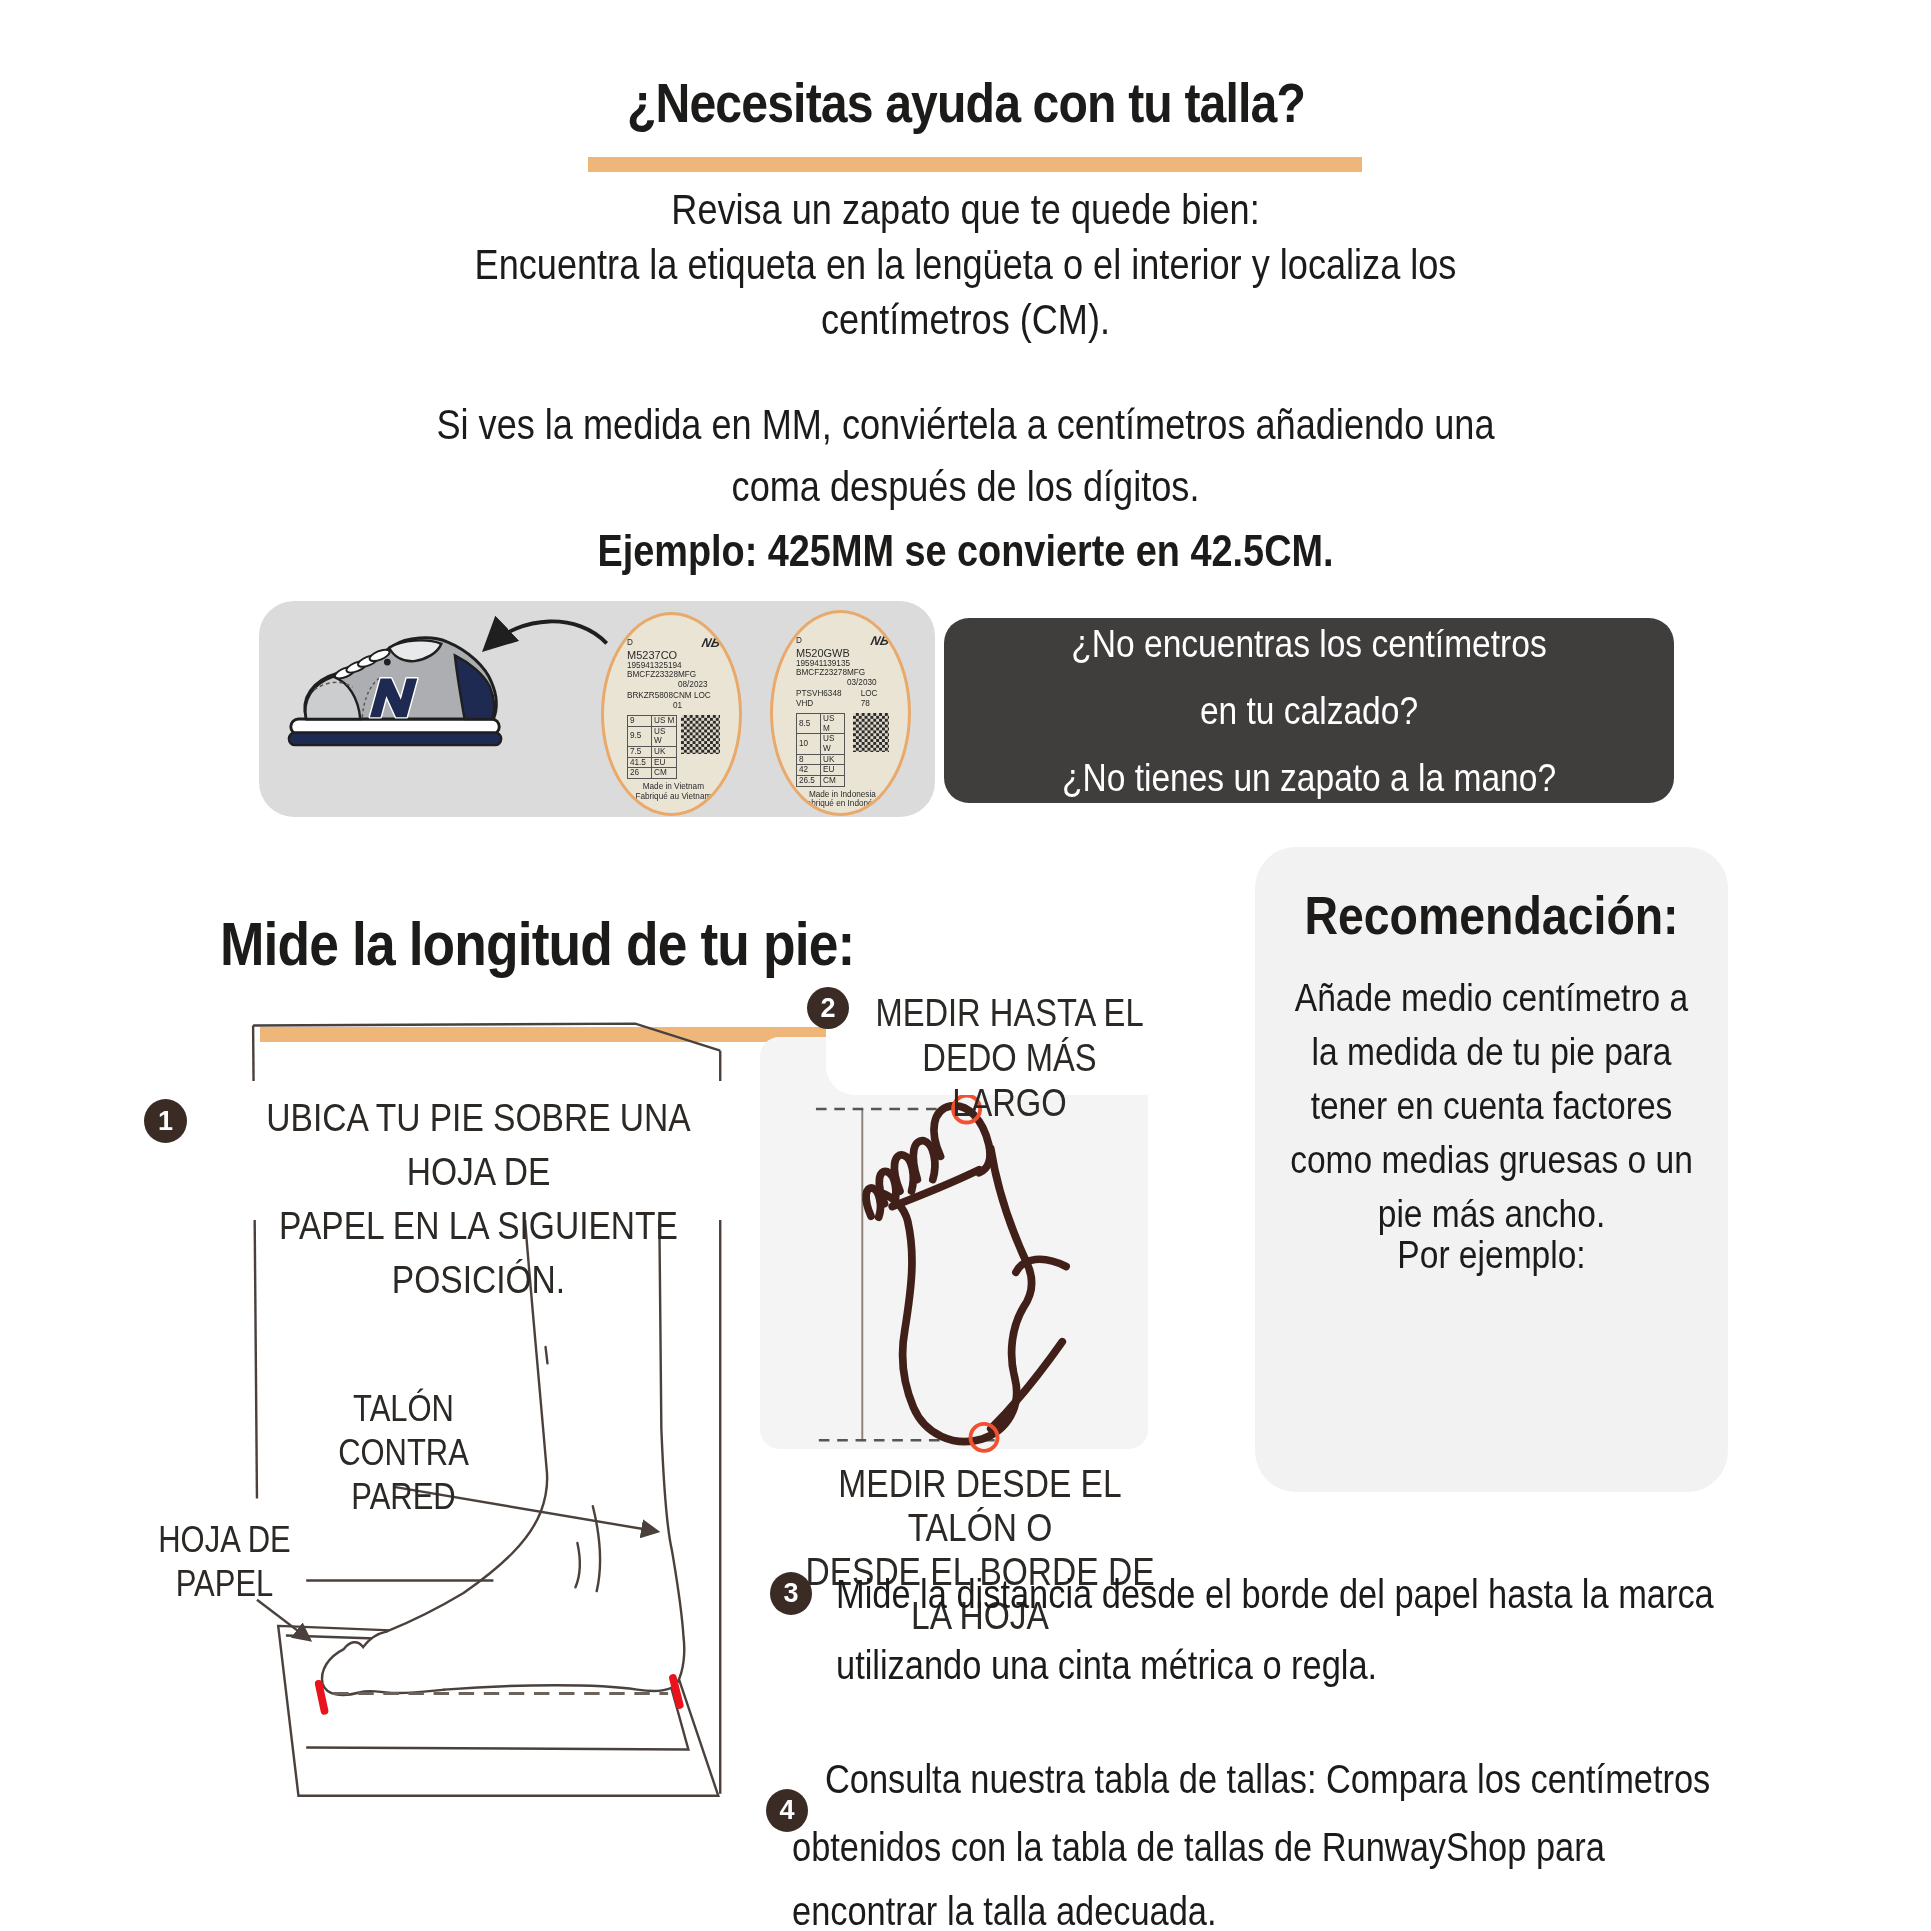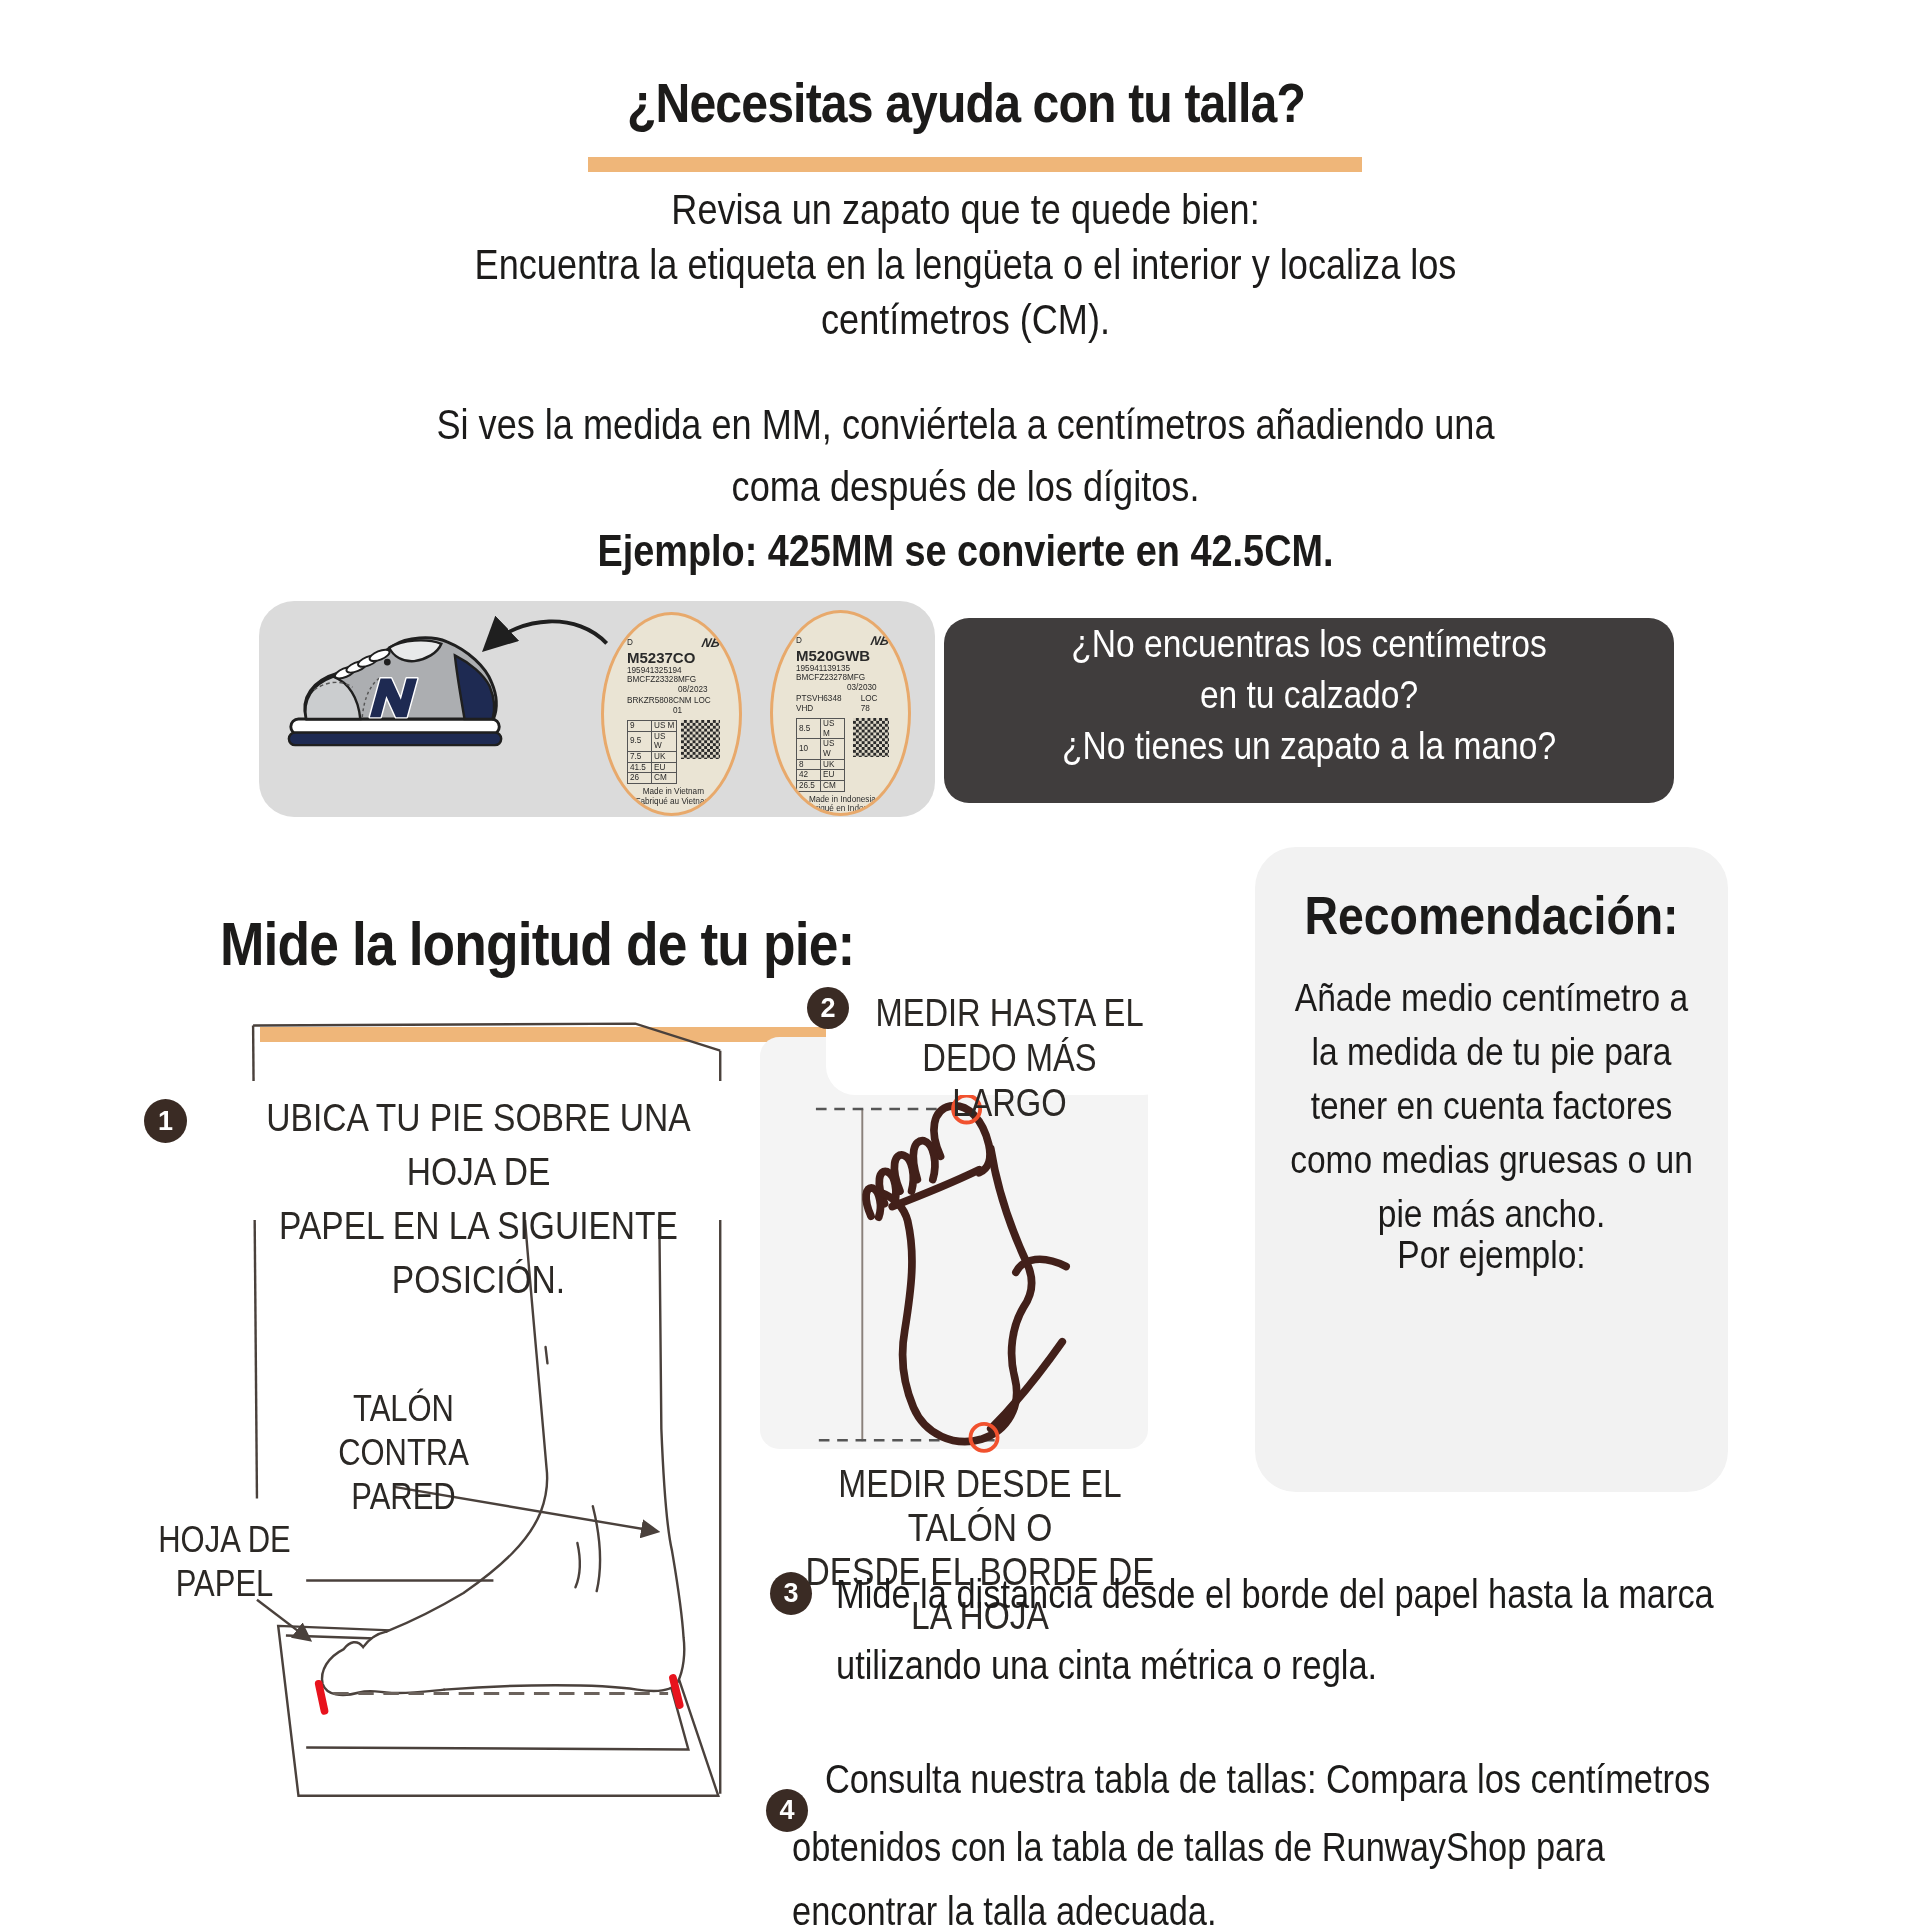--- a/index.html
+++ b/index.html
@@ -9,42 +9,42 @@
   .ctr{text-align:center;}
   .cx-c{transform:scaleX(.86);transform-origin:50% 50%;}
   .cx-l{transform:scaleX(.86);transform-origin:0 50%;}
   .title{font-size:56px;font-weight:bold;letter-spacing:-1px;}
   .body-txt{font-size:42px;line-height:55px;}
   .mm-txt{font-size:42px;line-height:62px;}
   .bold-example{font-size:44px;font-weight:bold;}
   .accent-bar{background:#EFB679;}
   .strip{background:#DBDBDB;border-radius:35px;}
   .darkbox{background:#403D3D;border-radius:25px;color:#ffffff;
-           display:flex;flex-direction:column;justify-content:flex-start;}
+           display:flex;flex-direction:column;justify-content:space-between;}
   .darkbox div{font-size:39px;line-height:51px;text-align:center;}
   .h2{font-size:62px;font-weight:bold;letter-spacing:-1px;white-space:nowrap;}
   .num-circle{background:#3A2B24;border-radius:50%;color:#fff;display:flex;align-items:center;
               justify-content:center;font-weight:bold;font-size:27px;}
   .bubble{background:#ffffff;border-radius:35px;}
   .panel{background:#F4F4F4;border-radius:19.3px;}
   .upper-label{font-size:39px;line-height:54px;color:#2b2825;}
   .diagram-label{font-size:36px;line-height:44px;color:#2b2825;}
   .caption{font-size:39px;line-height:44px;color:#2b2825;}
   .step-line{font-size:40px;line-height:44px;white-space:nowrap;}
   .reco-panel{background:#F2F2F2;border-radius:41px;}
   .reco-title{font-size:54px;font-weight:bold;}
   .reco-body{font-size:39px;line-height:54px;}
   .example-box{background:#F4F4F4;border:8.7px solid #EFB679;border-radius:41px;}
   .example-box .in{font-size:36px;line-height:42px;padding-top:11.6px;}
   
   .oval{background:#EAE4D4;border:3.9px solid #E8A96B;border-radius:50%;overflow:hidden;
         font-size:8.2px;color:#2a2a2a;}
   .oval .pad{padding:23px 19.3px 0 23px;}
   .oval .row{display:flex;justify-content:space-between;line-height:10.6px;}
-  .oval .model{font-weight:bold;font-size:15px;}
+  .oval .model{font-weight:normal;font-size:11px;}
   .nb-logo{font-style:italic;font-weight:bold;font-size:12.6px;display:inline-block;transform:skewX(-14deg);}
   .size-tbl{border-collapse:collapse;margin-top:2.9px;}
   .size-tbl td{border:1px solid #555;font-size:8.2px;line-height:9.7px;padding:0 1.9px;min-width:19.3px;}
   .qr{width:39px;height:39px;margin-top:2.9px;
       background:conic-gradient(#2a2a2a 90deg,#ded8c8 90deg 180deg,#2a2a2a 180deg 270deg,#ded8c8 270deg);
       background-size:5.8px 5.8px;}
   .made{font-size:8.2px;line-height:9.7px;text-align:center;margin-top:3px;}
 </style>
 </head>
 <body>

